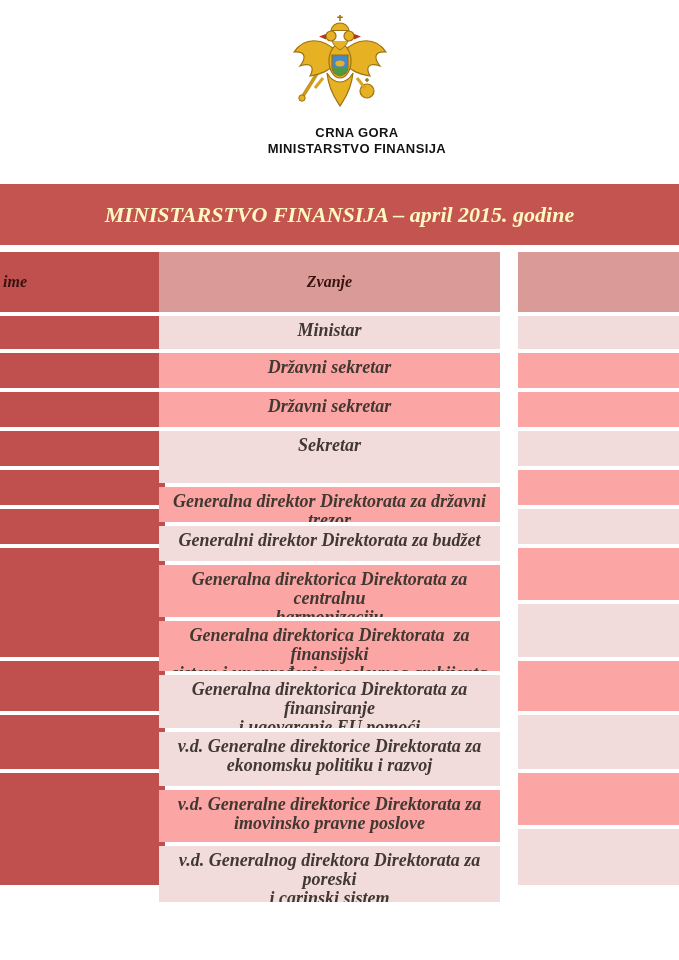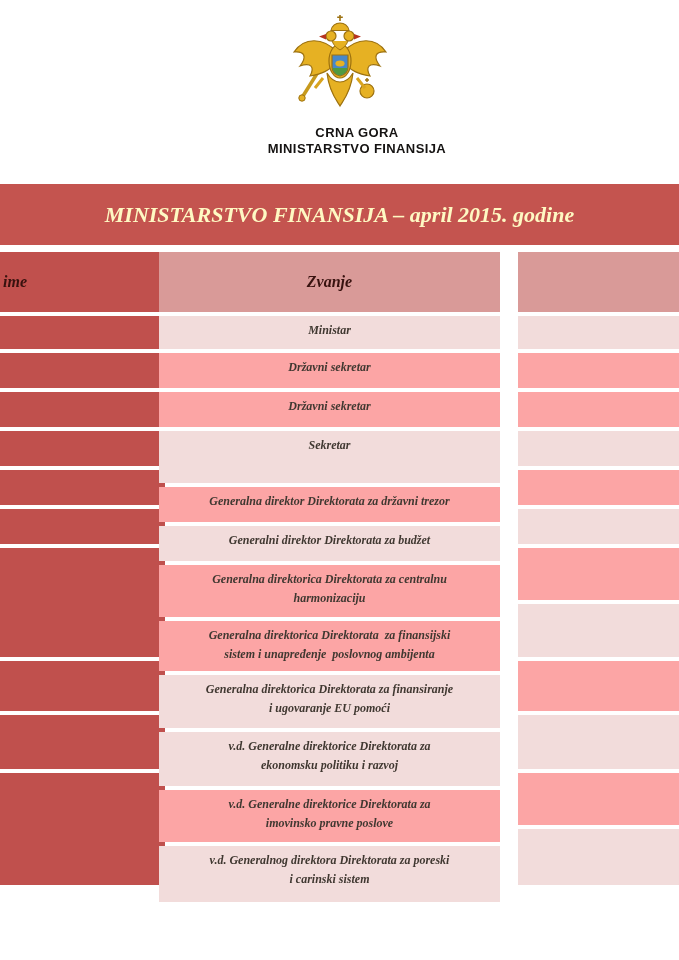--- a/index.html
+++ b/index.html
@@ -76,21 +76,21 @@
     color: #38120f;
   }
   .dark  { background: #c0504d; }
   .hmid  { background: #d99a98; }
   .mid   { background: #fca5a5; }
   .light { background: #f2dcdb; }
 
   .body-cell {
     font-style: italic;
     font-weight: bold;
-    font-size: 12px;
+    font-size: 18px;
     line-height: 19px;
     color: #403831;
     text-align: center;
     padding: 5px 10px 0 10px;
     white-space: pre-wrap;
     overflow: hidden;
   }
 
   .col-name .head { position: relative; justify-content: flex-start; }
   .ime-label {

